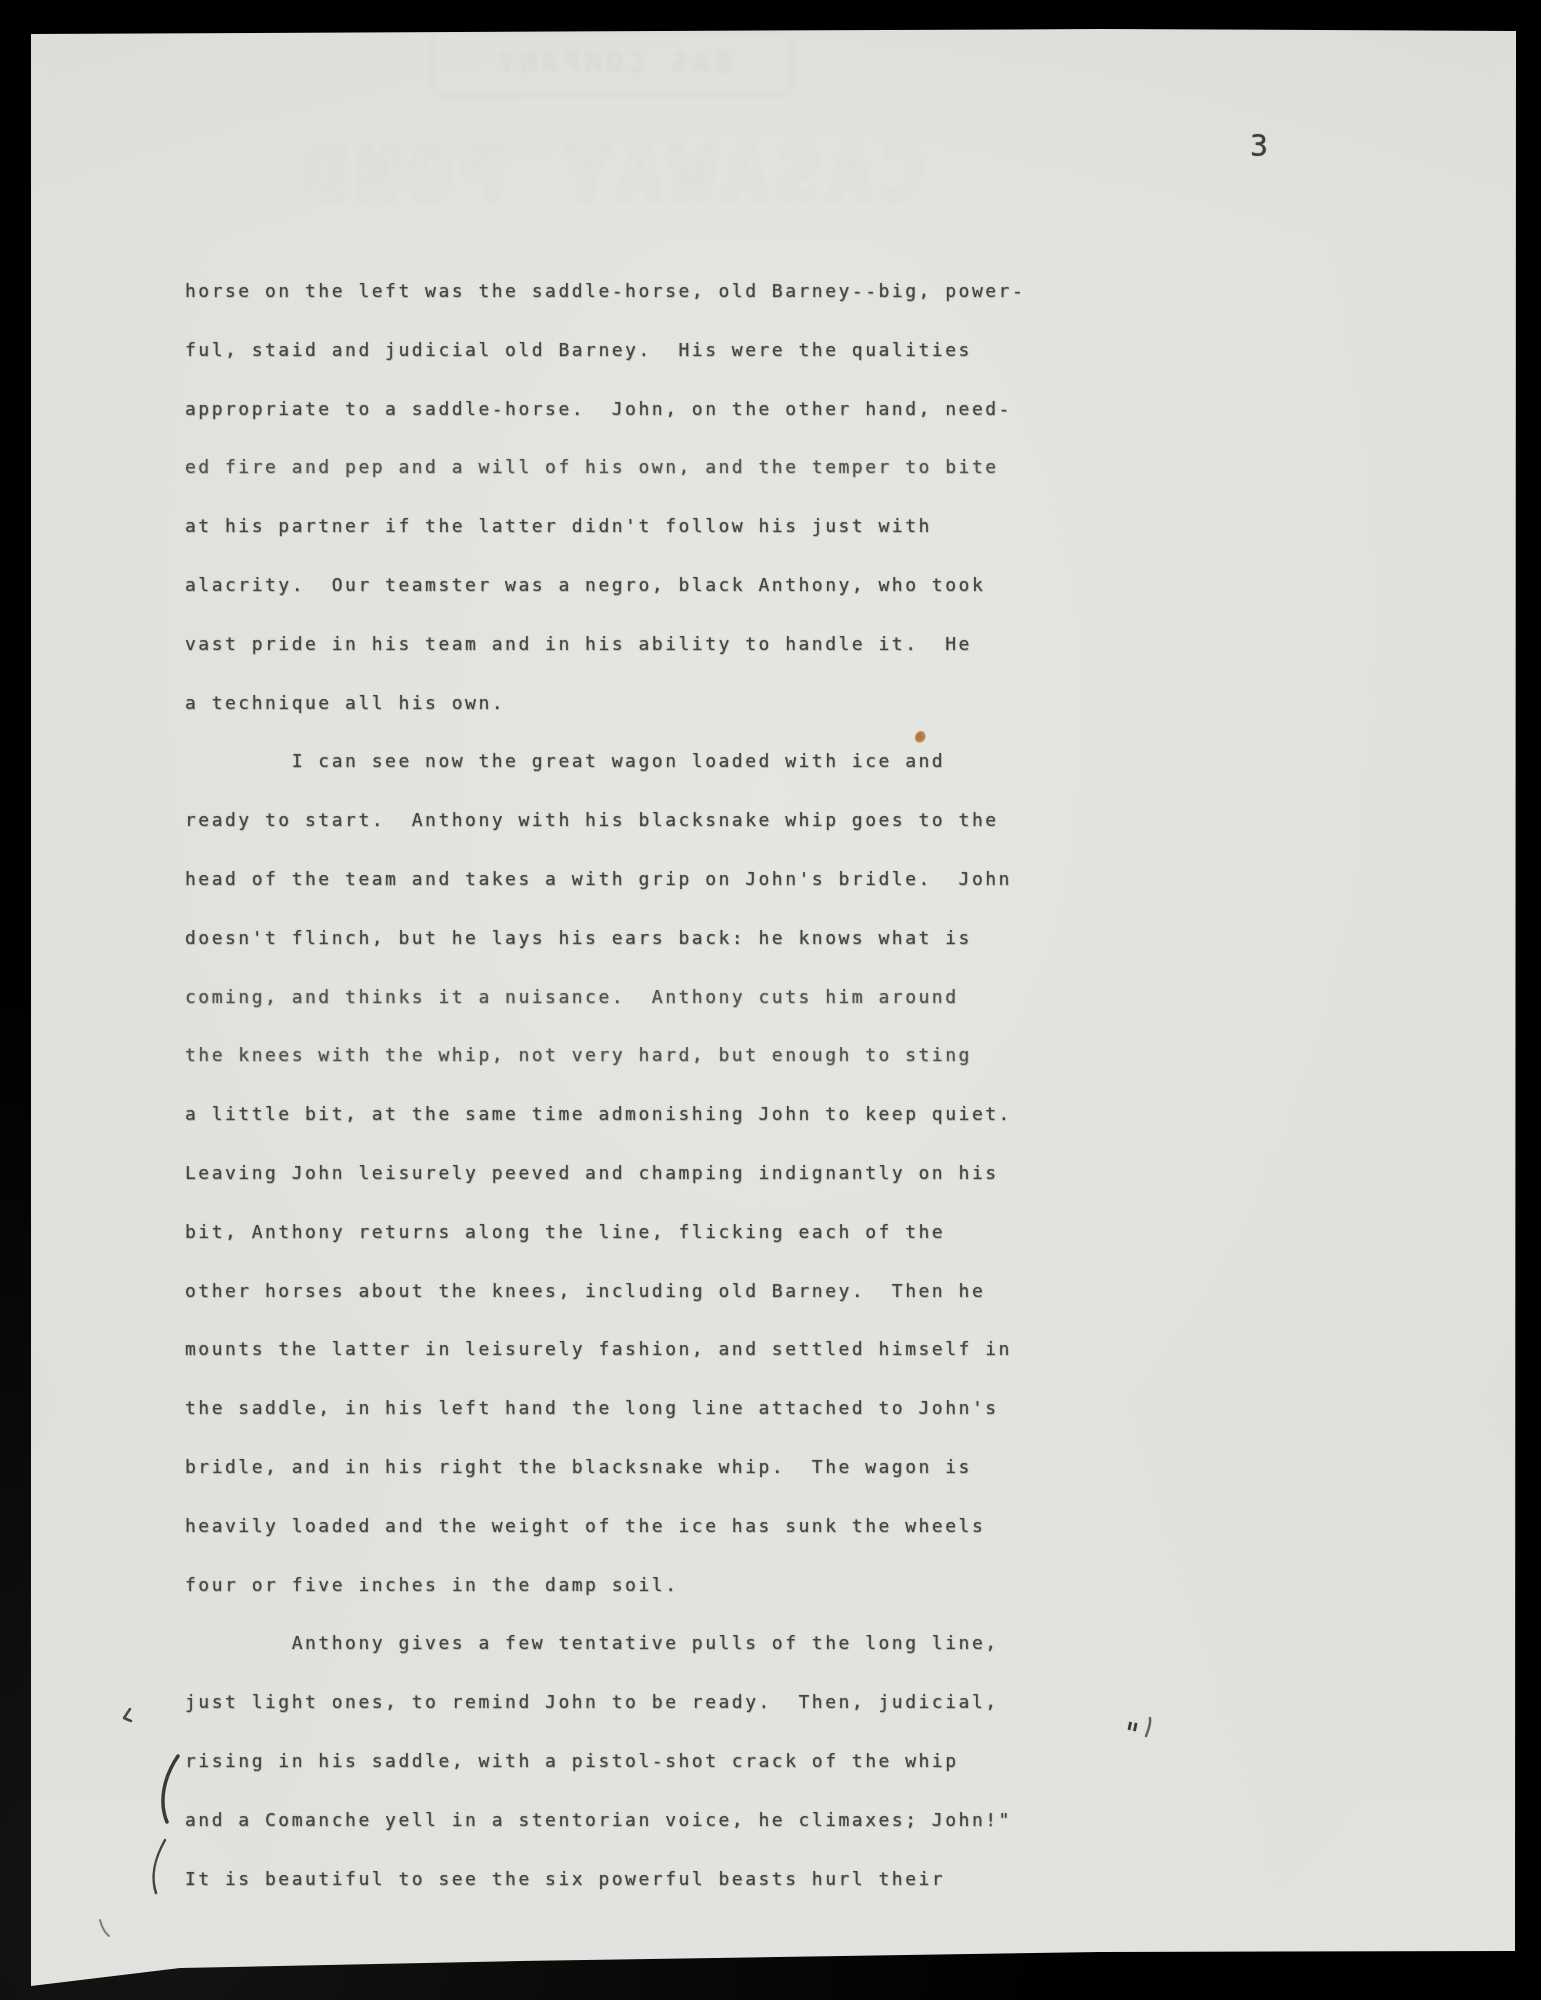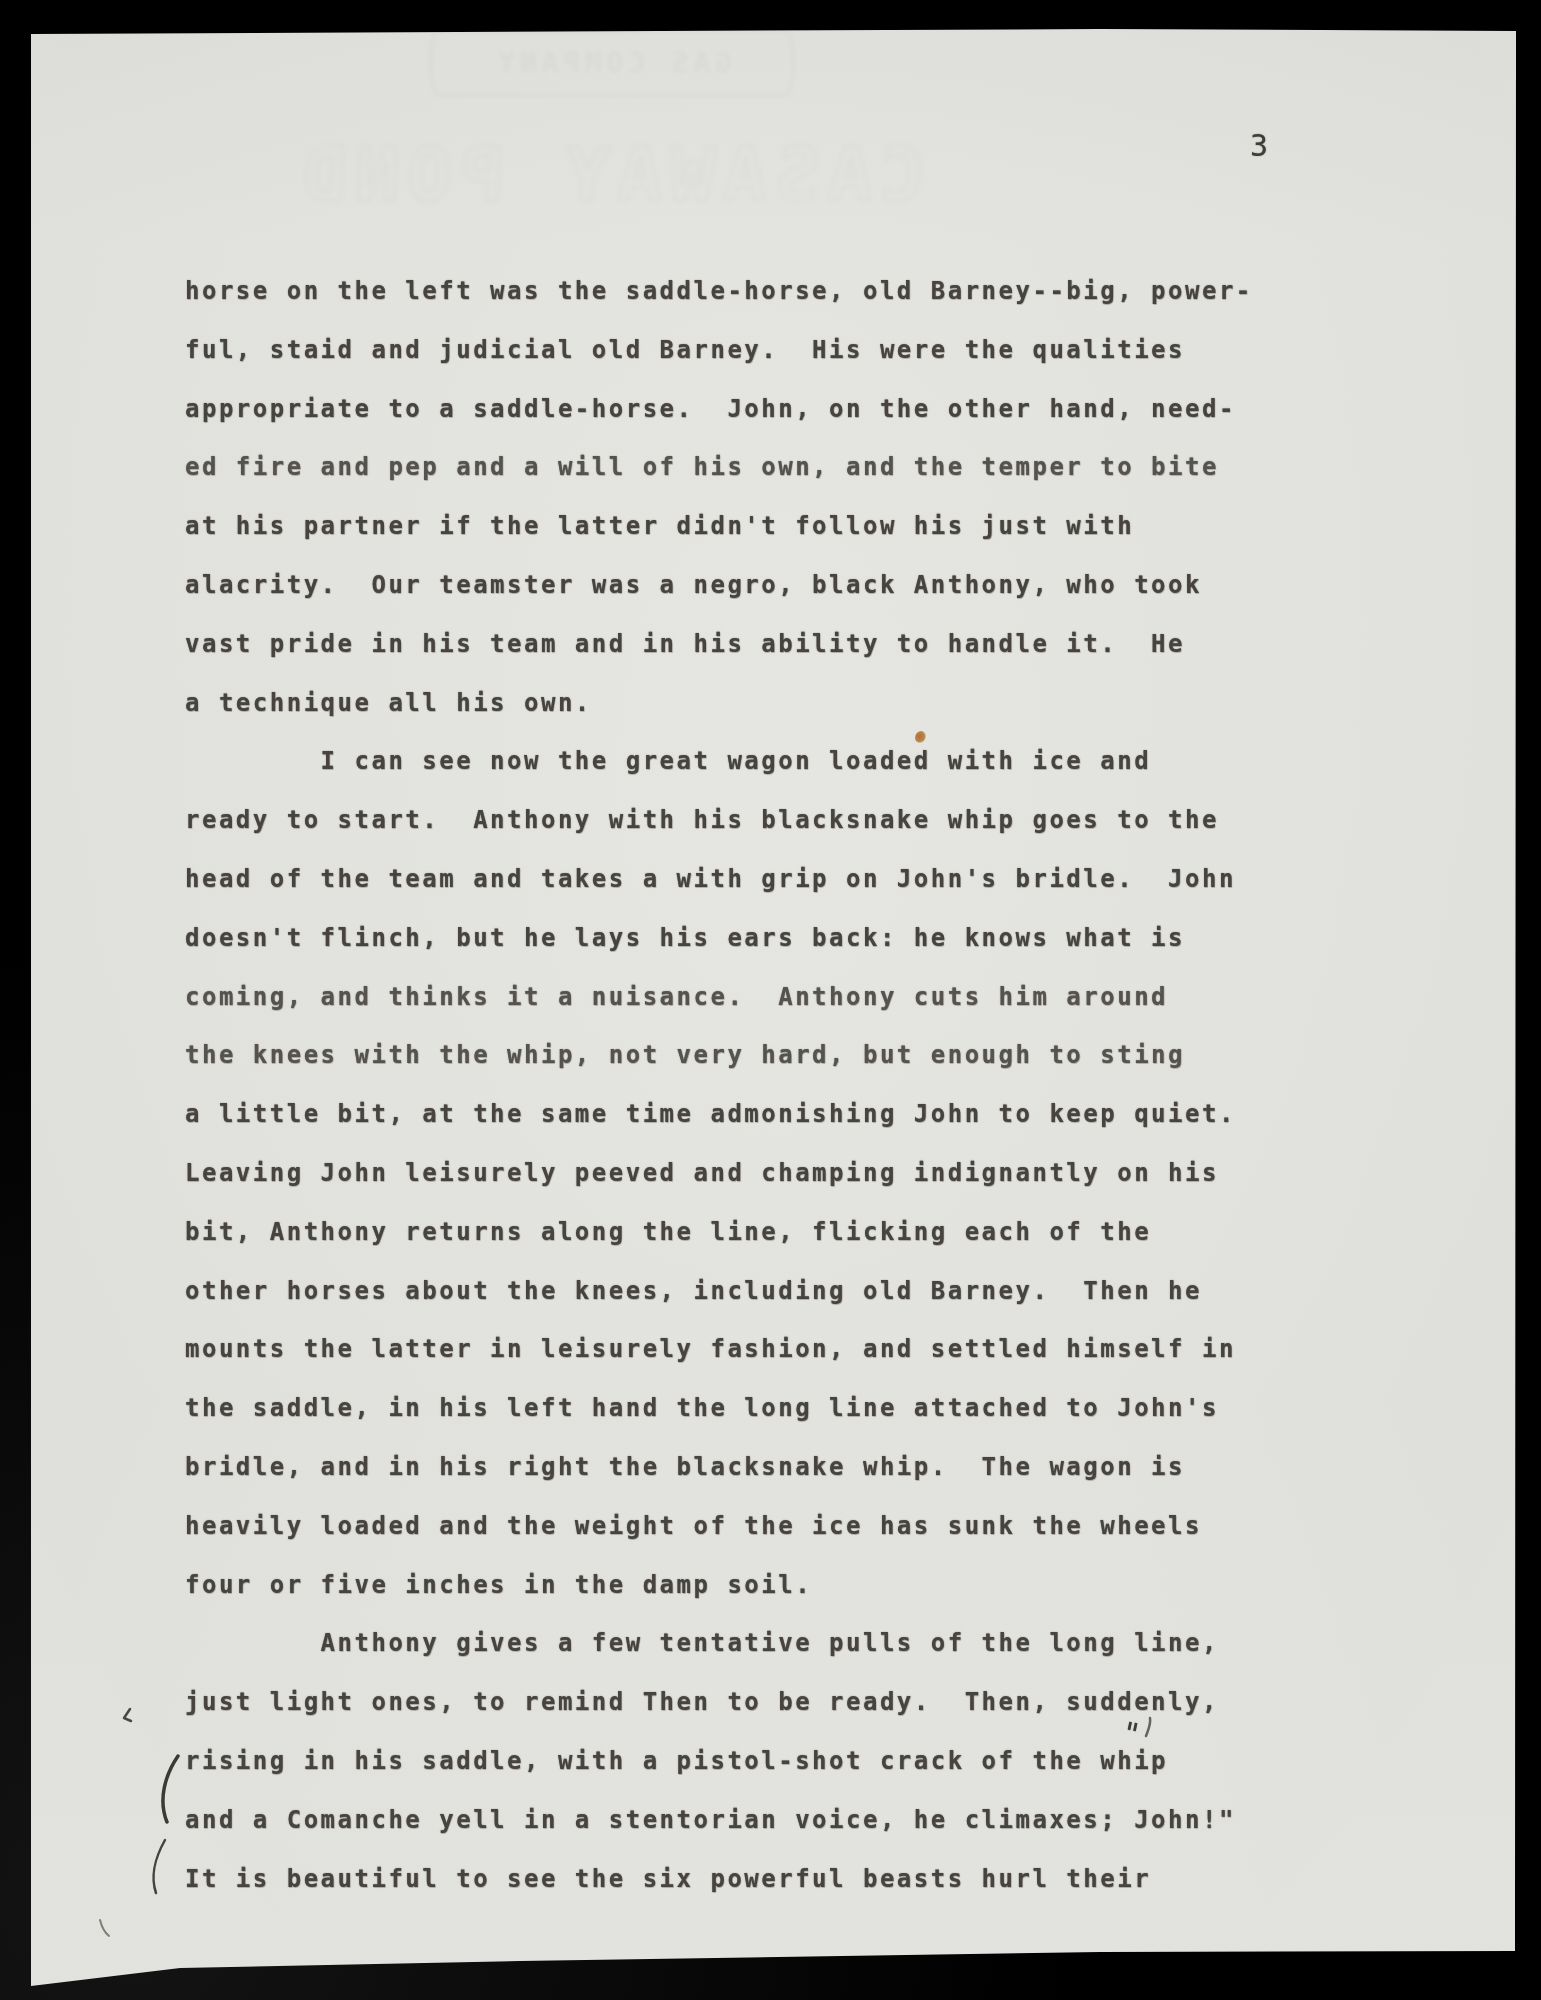--- a/index.html
+++ b/index.html
@@ -72,25 +72,24 @@
   }
   .typed-block {
     position: absolute;
     left: 185px; top: 262px;
     width: 1210px;
   }
   .typed-line {
     white-space: pre;
     height: 58.8px;
     line-height: 58.8px;
-    font-size: 24px;
+    font-size: 18px;
     letter-spacing: 2.5px;
     color: #474440;
     text-shadow: 0 0 1.3px rgba(74,70,64,0.6), 0.6px 0.6px 0.6px rgba(74,70,64,0.25);
-    font-weight: bold;
   }
   .typed-line:nth-child(4), .typed-line:nth-child(13), .typed-line:nth-child(14) {
     color: #56534e;
   }
   .ink-speck {
     position: absolute;
     left: 915px; top: 731px;
     width: 11px; height: 12px;
     background: radial-gradient(circle at 40% 45%, #a5591f 0%, #b4772f 55%, rgba(180,120,48,0) 75%);
     border-radius: 60% 40% 55% 45%;
@@ -140,21 +139,21 @@
       <div class="typed-line">a little bit, at the same time admonishing John to keep quiet.</div>
       <div class="typed-line">Leaving John leisurely peeved and champing indignantly on his</div>
       <div class="typed-line">bit, Anthony returns along the line, flicking each of the</div>
       <div class="typed-line">other horses about the knees, including old Barney.  Then he</div>
       <div class="typed-line">mounts the latter in leisurely fashion, and settled himself in</div>
       <div class="typed-line">the saddle, in his left hand the long line attached to John's</div>
       <div class="typed-line">bridle, and in his right the blacksnake whip.  The wagon is</div>
       <div class="typed-line">heavily loaded and the weight of the ice has sunk the wheels</div>
       <div class="typed-line">four or five inches in the damp soil.</div>
       <div class="typed-line">        Anthony gives a few tentative pulls of the long line,</div>
-      <div class="typed-line">just light ones, to remind Then to be ready.  Then, suddenly,</div>
+      <div class="typed-line">just light ones, to remind John to be ready.  Then, judicial,</div>
       <div class="typed-line">rising in his saddle, with a pistol-shot crack of the whip</div>
       <div class="typed-line">and a Comanche yell in a stentorian voice, he climaxes; John!"</div>
       <div class="typed-line">It is beautiful to see the six powerful beasts hurl their</div>
     </div>
 
     <div class="ink-speck"></div>
 
     <div class="inserted-quote">"</div>
 
     <svg class="margin-marks" width="1541" height="2000" viewBox="0 0 1541 2000">

